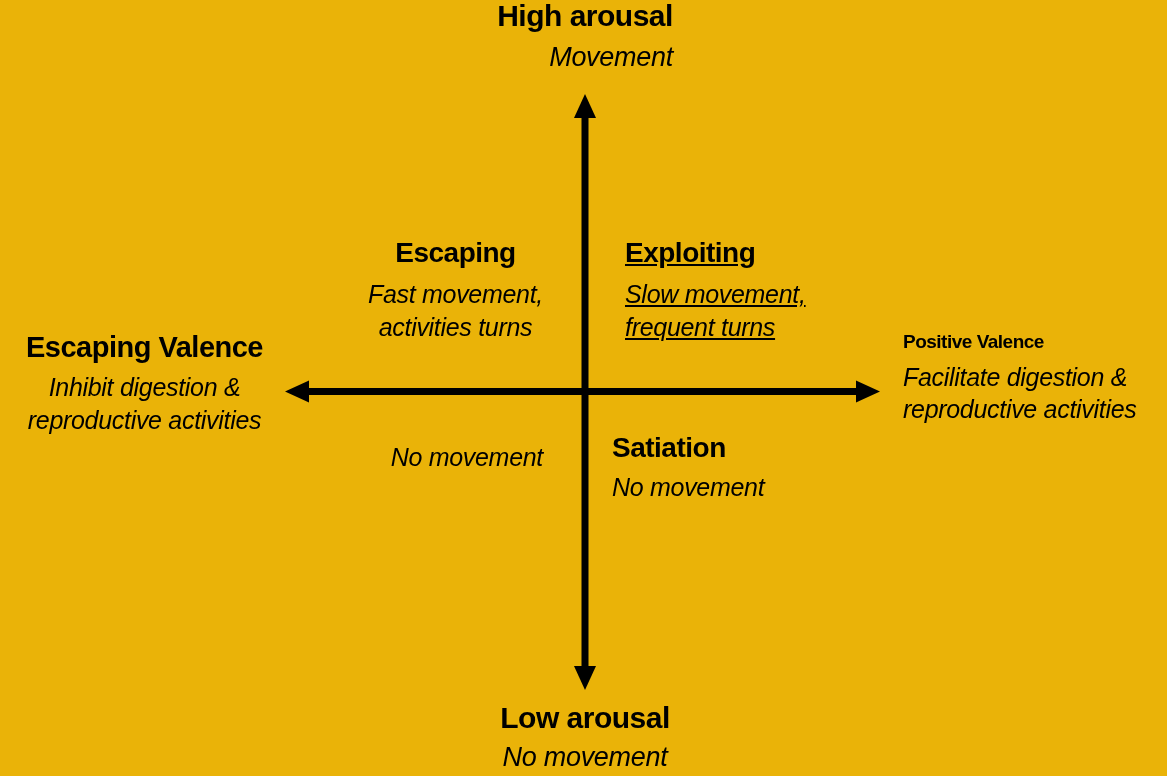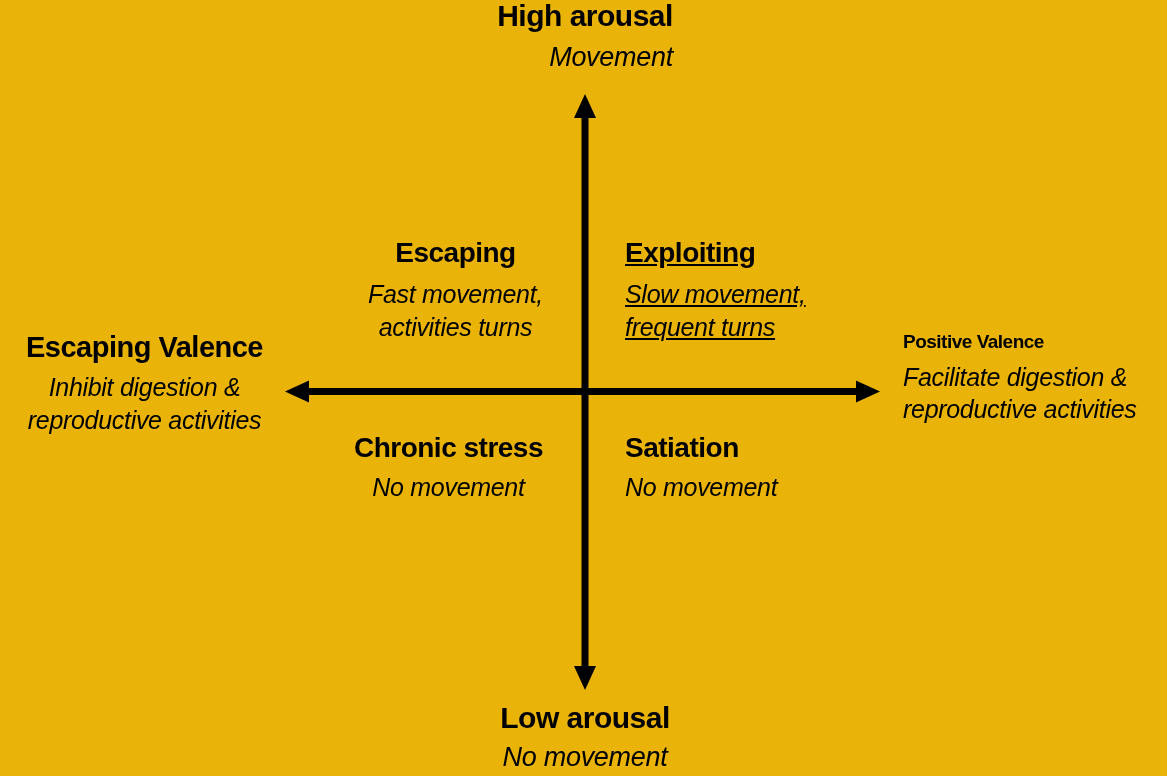--- a/index.html
+++ b/index.html
@@ -94,26 +94,25 @@
 
   <div class="label-block t-left quad" style="left:625px; top:238px;text-decoration:underline;">
     <div class="title">Exploiting</div>
     <div class="sub">
       <div class="line">Slow movement,</div>
       <div class="line">frequent turns</div>
     </div>
   </div>
 
   <div class="label-block t-right quad" style="right:624px; top:433px;">
-    <div class="title">Chronic stress</div>
     <div class="sub" style="margin-top:8px;">
       <div class="line">No movement</div>
     </div>
   </div>
 
-  <div class="label-block t-left quad" style="left:625px; top:433px;">
+  <div class="label-block t-left quad" style="left:612px; top:433px;">
     <div class="title">Satiation</div>
     <div class="sub" style="margin-top:8px;">
       <div class="line">No movement</div>
     </div>
   </div>
 
 </div>
 
 </body></html>

